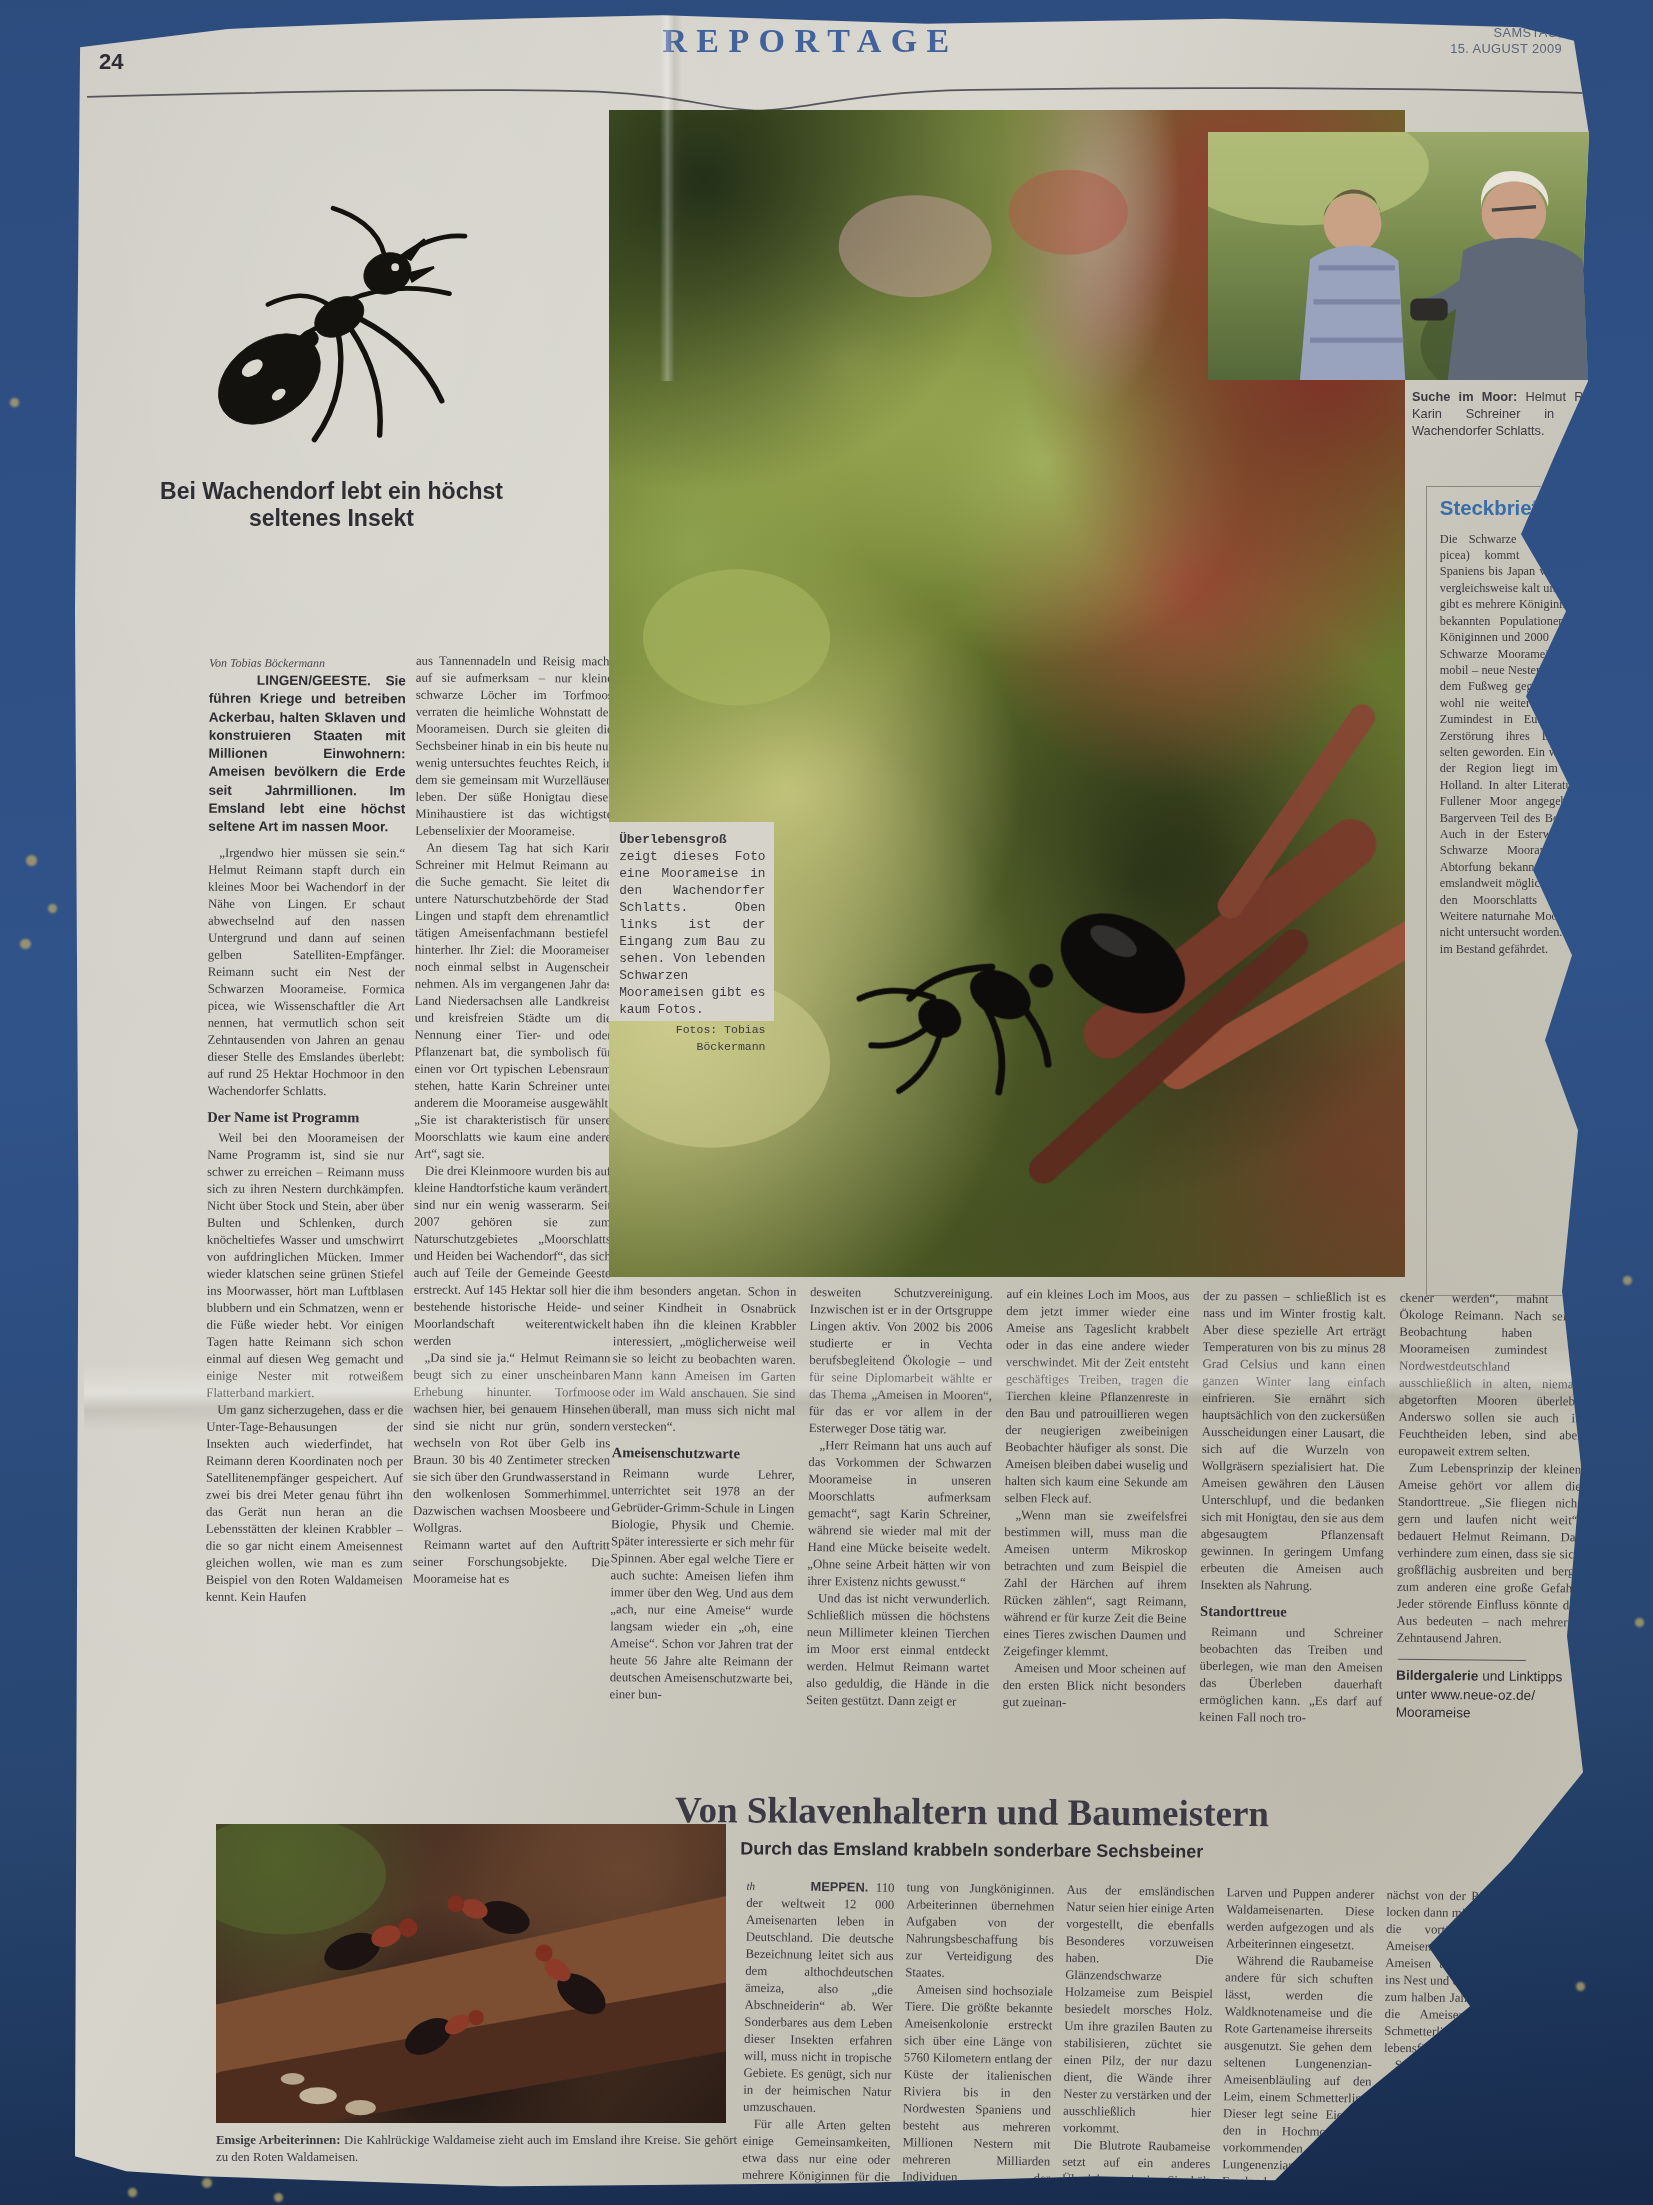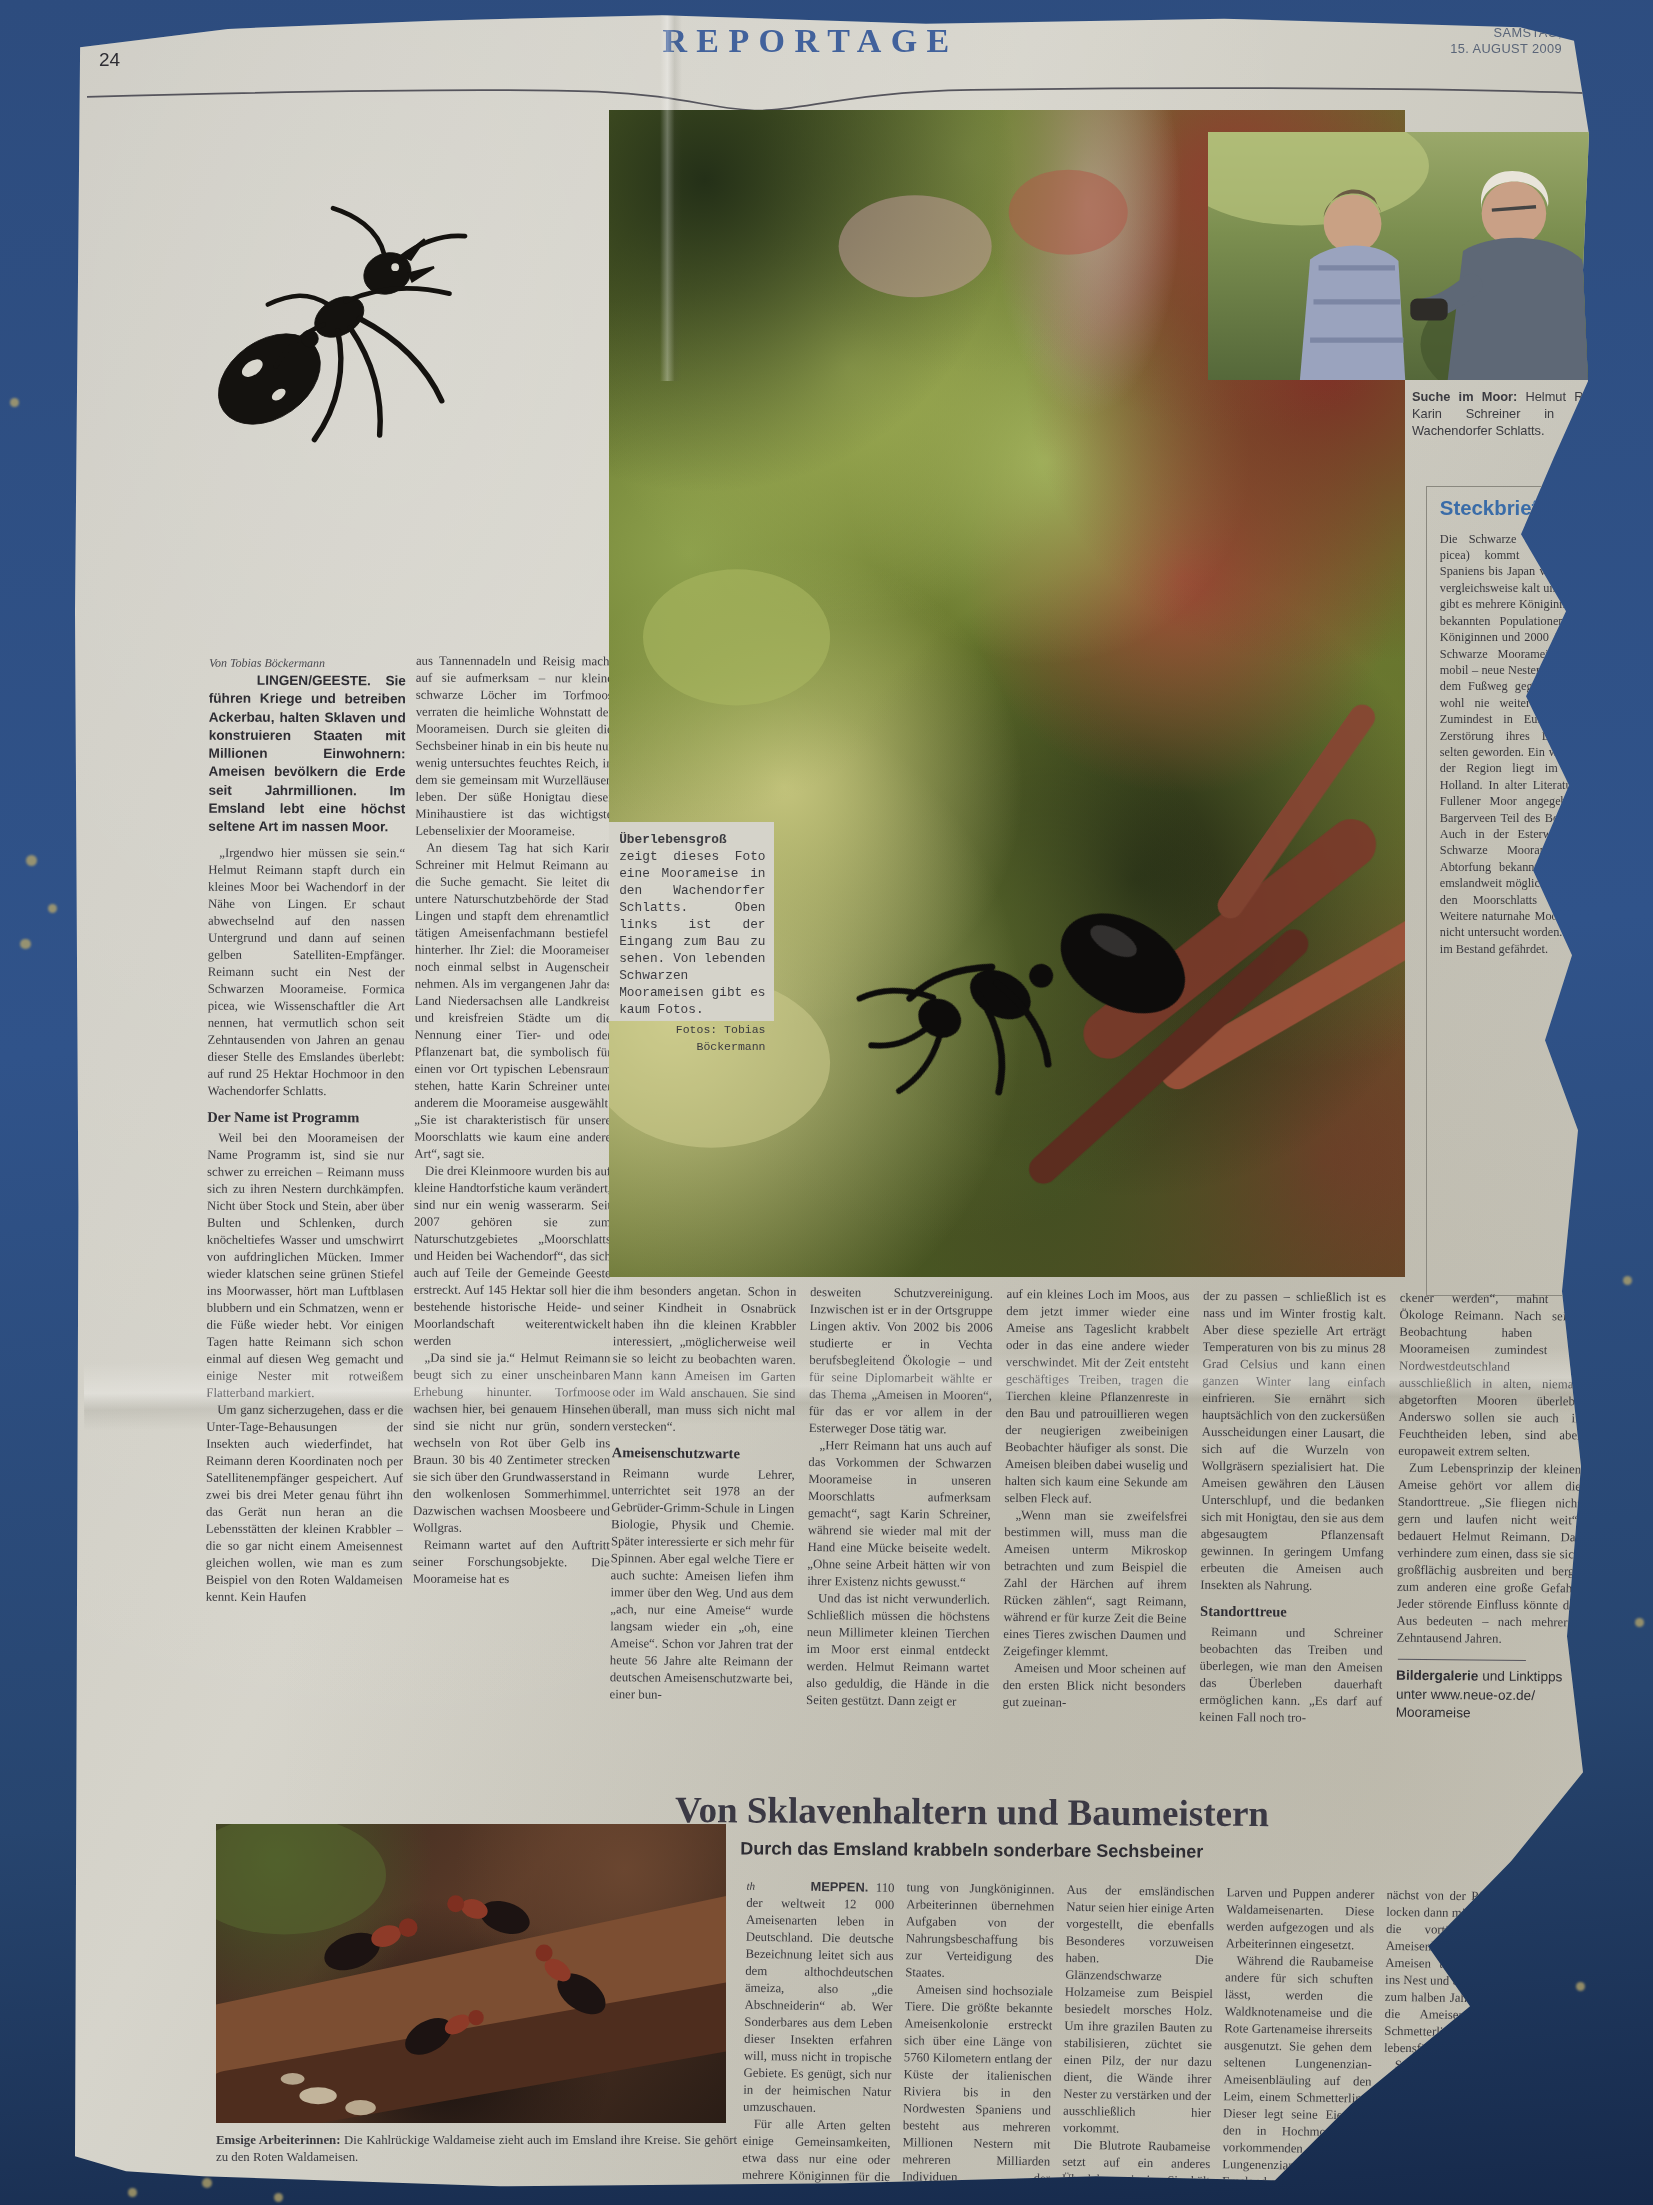--- a/index.html
+++ b/index.html
@@ -15,21 +15,21 @@
     clip-path:polygon(5.1px 32px,153px 13.6px,366px 5.1px,587px 0px,851px 8.5px,1149px 3.4px,1445px 12px,1499px 25.5px,
       1514px 119px,1508px 255px,1513px 366px,1479px 442px,1446px 519px,1491px 596px,1451px 681px,1494px 770px,
       1458px 855px,1497px 940px,1470px 1025px,1503px 1115px,1487px 1276px,1506px 1451px,1492px 1621px,
       1508px 1757px,1436px 1846px,1353px 1931px,1395px 1991px,1276px 2089px,1200px 2165px,1021px 2161px,
       766px 2168px,425px 2171px,128px 2161px,51px 2156px,0px 2141px,3.4px 1191px,0px 596px);}
   .crease-h{position:absolute;left:8.5px;top:1340px;width:1489px;height:68px;transform:rotate(-.6deg);
     background:linear-gradient(180deg,transparent,rgba(255,255,255,.28) 45%,rgba(60,60,50,.10) 70%,transparent);pointer-events:none;}
   .crease-v{position:absolute;left:585px;top:0;width:22px;height:366px;
     background:linear-gradient(90deg,transparent,rgba(255,255,255,.3),rgba(80,80,70,.12),transparent);pointer-events:none;}
   
-  .pagenum{position:absolute;left:24px;top:34px;font-family:"Liberation Sans",sans-serif;font-weight:normal;font-size:19px;color:#2e2d33;}
+  .pagenum{position:absolute;left:24px;top:34px;font-family:"Liberation Sans",sans-serif;font-weight:bold;font-size:22px;color:#2e2d33;}
   .section-title{position:absolute;left:0;right:60px;top:6.8px;text-align:center;font-weight:bold;font-size:34px;
     letter-spacing:9.4px;color:#42629c;}
   .dateline{position:absolute;right:44px;top:10.2px;text-align:right;font-family:"Liberation Sans",sans-serif;
     font-size:12.8px;line-height:16px;color:#5a6578;letter-spacing:0.4px;}
   .header-rule{position:absolute;left:12px;top:56px;width:1503px;height:43px;}
   
   .head-block{position:absolute;left:44px;top:187px;width:425px;text-align:center;}
   .ant-illu{display:block;margin:0 auto;}
   h1{margin:5.1px 0 0;font-size:44px;line-height:75px;font-weight:bold;color:#3b3944;letter-spacing:0.4px;}
   .subhead{margin-top:12px;font-family:"Liberation Sans",sans-serif;font-weight:bold;font-size:23px;color:#2f2e34;}
@@ -143,20 +143,21 @@
           <path d="M204,162 C234,206 246,252 242,300" fill="none" stroke-width="7" stroke-linecap="round"></path>
           <path d="M216,150 C266,176 302,212 322,256" fill="none" stroke-width="7" stroke-linecap="round"></path>
           <path d="M198,128 C238,110 282,106 332,118" fill="none" stroke-width="6" stroke-linecap="round"></path>
           <path d="M176,132 C150,116 128,118 98,132" fill="none" stroke-width="6" stroke-linecap="round"></path>
           <path d="M170,158 C140,170 122,188 108,212" fill="none" stroke-width="6" stroke-linecap="round"></path>
         </g>
         <ellipse cx="78" cy="214" rx="15" ry="9" transform="rotate(-35 78 214)" fill="#d9d7ce"></ellipse>
         <ellipse cx="112" cy="248" rx="10" ry="6" transform="rotate(-35 112 248)" fill="#d9d7ce"></ellipse>
         <circle cx="262" cy="84" r="5" fill="#d9d7ce"></circle>
       </svg>
+      <div class="subhead">Bei Wachendorf lebt ein höchst seltenes Insekt</div>
     </div>
 
     <div class="tcol" id="col1">
       <p class="byline">Von Tobias Böckermann</p>
       <p class="lead"><b class="loc">LINGEN/GEESTE.</b><span> Sie führen Kriege und betreiben Ackerbau, halten Sklaven und konstruieren Staaten mit Millionen Einwohnern: Ameisen bevölkern die Erde seit Jahrmillionen. Im Emsland lebt eine höchst seltene Art im nassen Moor.</span></p>
       <p>„Irgendwo hier müssen sie sein.“ Helmut Reimann stapft durch ein kleines Moor bei Wachendorf in der Nähe von Lingen. Er schaut abwechselnd auf den nassen Untergrund und dann auf seinen gelben Satelliten-Empfänger. Reimann sucht ein Nest der Schwarzen Moorameise. Formica picea, wie Wissenschaftler die Art nennen, hat vermutlich schon seit Zehntausenden von Jahren an genau dieser Stelle des Emslandes überlebt: auf rund 25 Hektar Hochmoor in den Wachendorfer Schlatts.</p>
       <h3 class="crosshead">Der Name ist Programm</h3>
       <p>Weil bei den Moorameisen der Name Programm ist, sind sie nur schwer zu erreichen – Reimann muss sich zu ihren Nestern durchkämpfen. Nicht über Stock und Stein, aber über Bulten und Schlenken, durch knöcheltiefes Wasser und umschwirrt von aufdringlichen Mücken. Immer wieder klatschen seine grünen Stiefel ins Moorwasser, hört man Luftblasen blubbern und ein Schmatzen, wenn er die Füße wieder hebt. Vor einigen Tagen hatte Reimann sich schon einmal auf diesen Weg gemacht und einige Nester mit rotweißem Flatterband markiert.</p>
       <p>Um ganz sicherzugehen, dass er die Unter-Tage-Behausungen der Insekten auch wiederfindet, hat Reimann deren Koordinaten noch per Satellitenempfänger gespeichert. Auf zwei bis drei Meter genau führt ihn das Gerät nun heran an die Lebensstätten der kleinen Krabbler – die so gar nicht einem Ameisennest gleichen wollen, wie man es zum Beispiel von den Roten Waldameisen kennt. Kein Haufen</p>
     </div>

